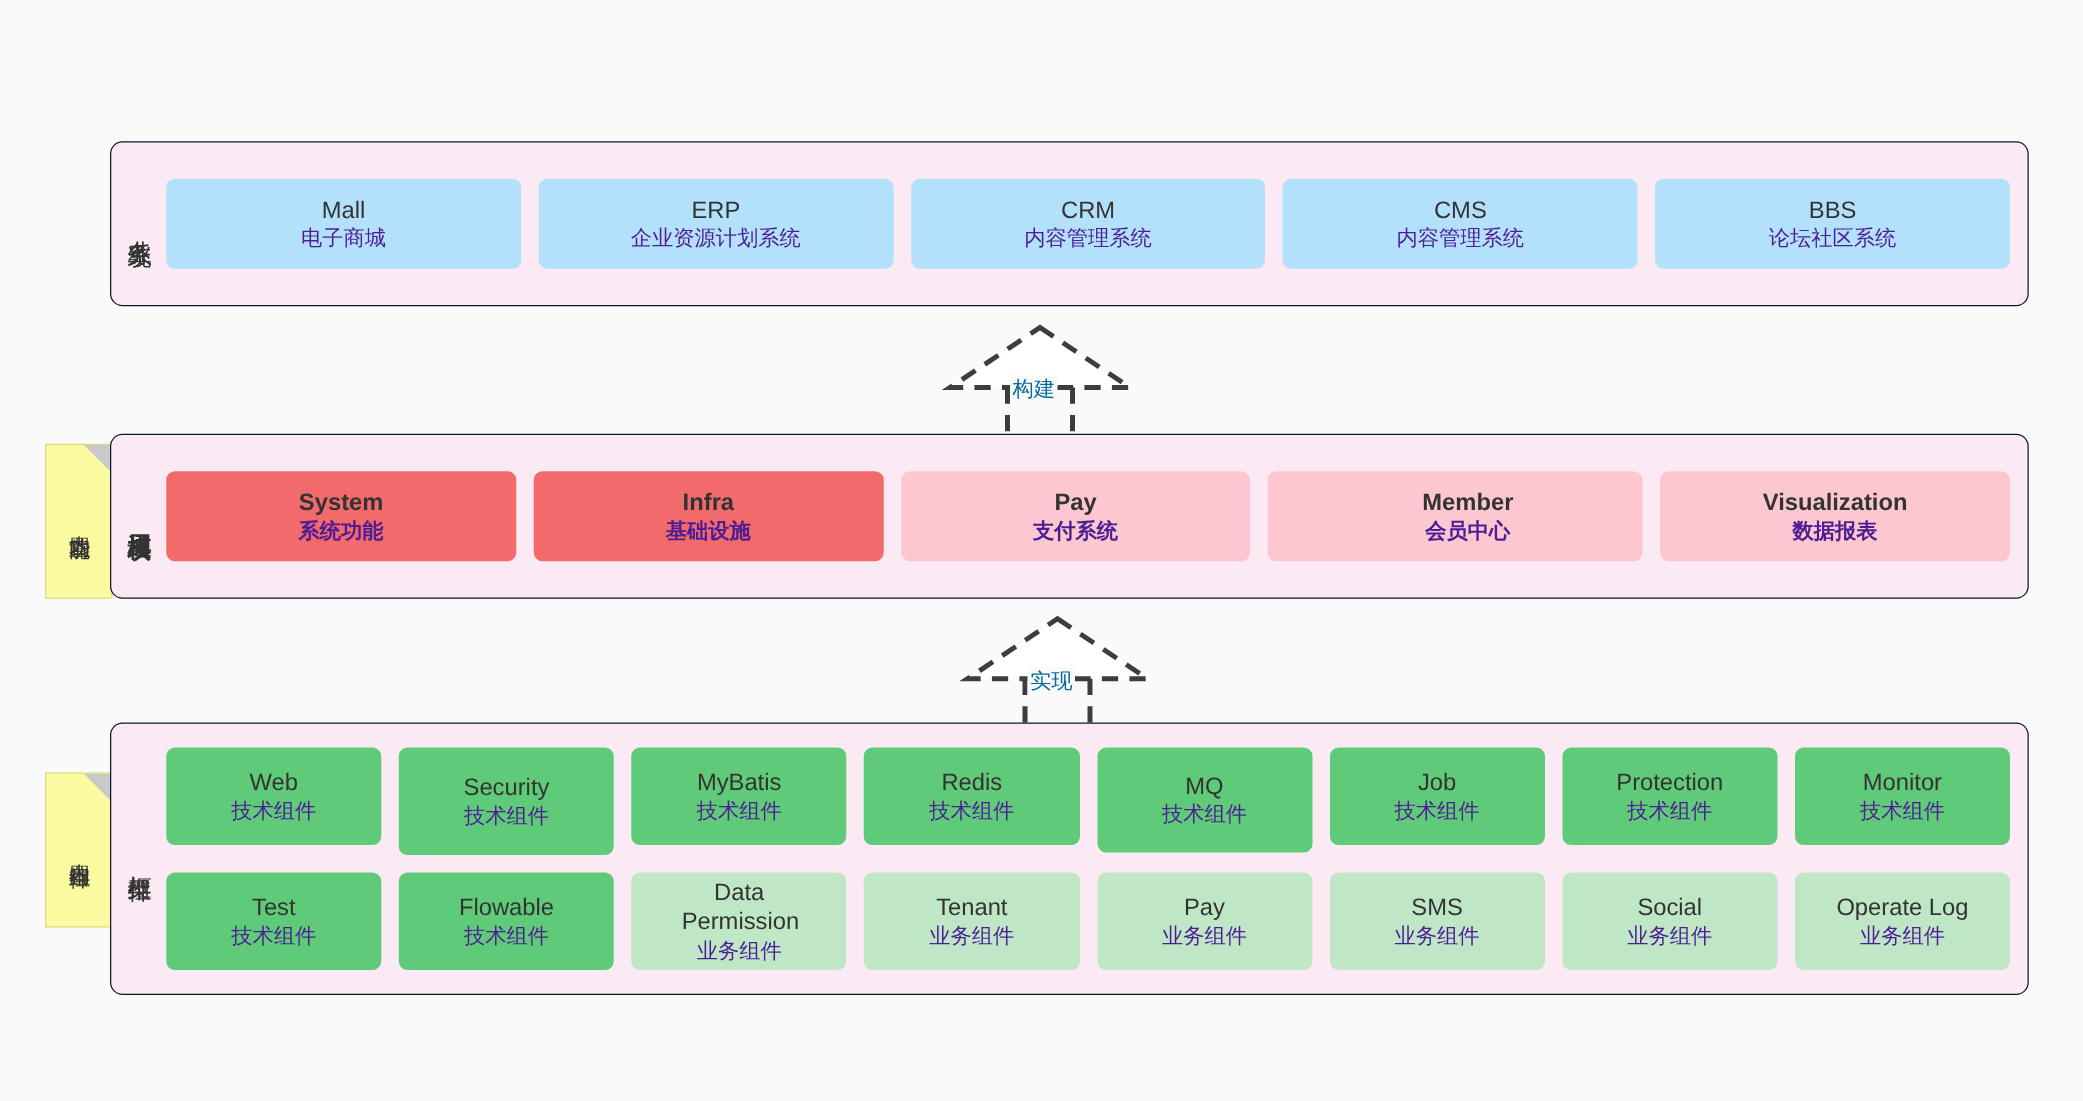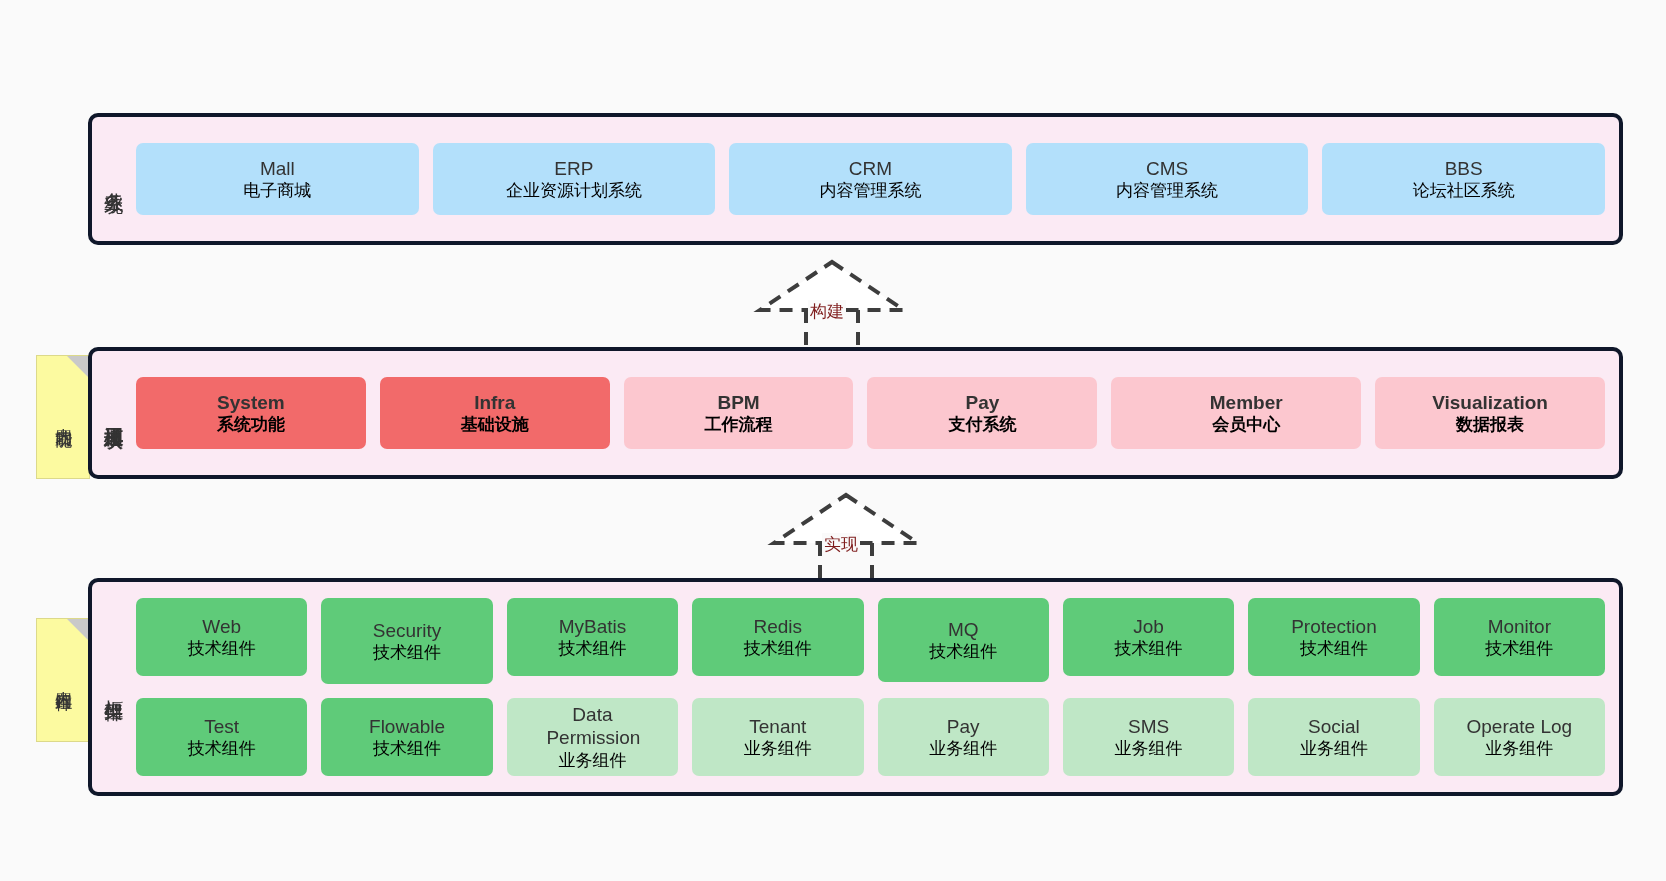--- a/index.html
+++ b/index.html
@@ -18,21 +18,21 @@
 
   .canvas {
     position: absolute;
     inset: 0;
   }
 
   
   .layer {
     position: absolute;
     background: #fbeaf4;
-    border: 4px solid #0f172a;
+    border: 1px solid #0f172a;
     border-radius: 10px;
     box-sizing: border-box;
     display: flex;
     align-items: stretch;
   }
 
   
   .layer-title {
     writing-mode: vertical-rl;
     text-orientation: upright;
@@ -77,21 +77,21 @@
   }
   .box .t-en {
     font-size: 19px;
     line-height: 1.22;
     color: #333333;
     white-space: normal;
   }
   .box .t-cn {
     font-size: 17px;
     line-height: 1.25;
-    color: #000000;
+    color: #4c1d95;
   }
 
   .box.blue       { background: #b3e0fb; }
   .box.red        { background: #f26a6a; }
   .box.pinklight  { background: #fcc7cf; }
   .box.green      { background: #5fcb79; }
   .box.greenlight { background: #bfe7c6; }
 
   
   .note {
@@ -127,21 +127,21 @@
   .arrow {
     position: absolute;
   }
   .arrow svg {
     display: block;
     overflow: visible;
   }
   .arrow-label {
     position: absolute;
     font-size: 17px;
-    color: #7f1d1d;
+    color: #0369a1;
     background: #fafafa;
     padding: 0 2px;
     white-space: nowrap;
     user-select: none;
   }
 </style>
 </head>
 <body>
 
 <div class="canvas">
@@ -195,24 +195,20 @@
       <div class="row">
         <div class="box red" style="height:72px;">
           <div class="t-en">System</div>
           <div class="t-cn">系统功能</div>
         </div>
         <div class="box red" style="height:72px;">
           <div class="t-en">Infra</div>
           <div class="t-cn">基础设施</div>
         </div>
         <div class="box pinklight" style="height:72px;">
-          <div class="t-en">BPM</div>
-          <div class="t-cn">工作流程</div>
-        </div>
-        <div class="box pinklight" style="height:72px;">
           <div class="t-en">Pay</div>
           <div class="t-cn">支付系统</div>
         </div>
         <div class="box pinklight" style="height:72px;padding-left:24px;">
           <div class="t-en">Member</div>
           <div class="t-cn">会员中心</div>
         </div>
         <div class="box pinklight" style="height:72px;">
           <div class="t-en">Visualization</div>
           <div class="t-cn">数据报表</div>

